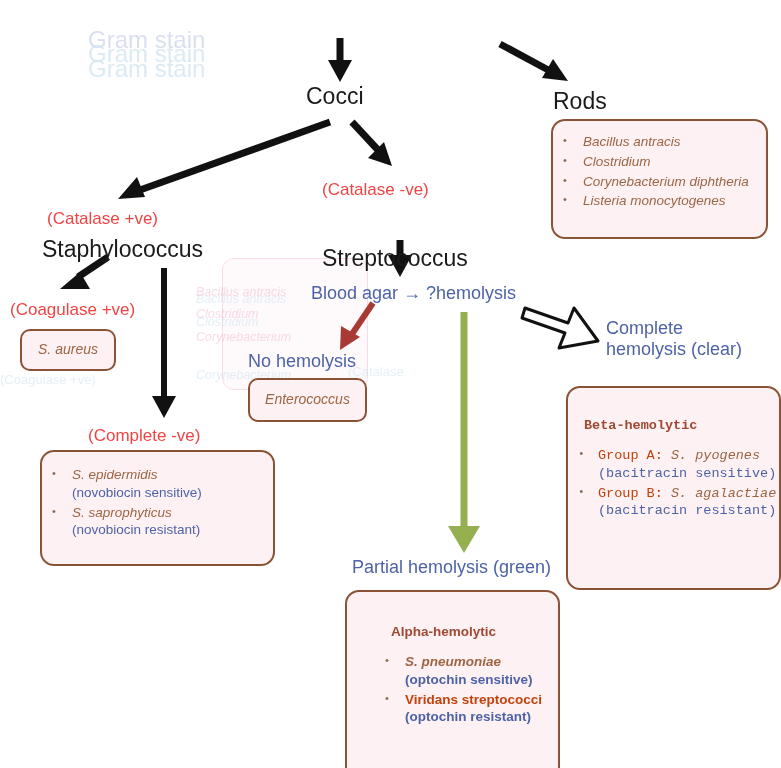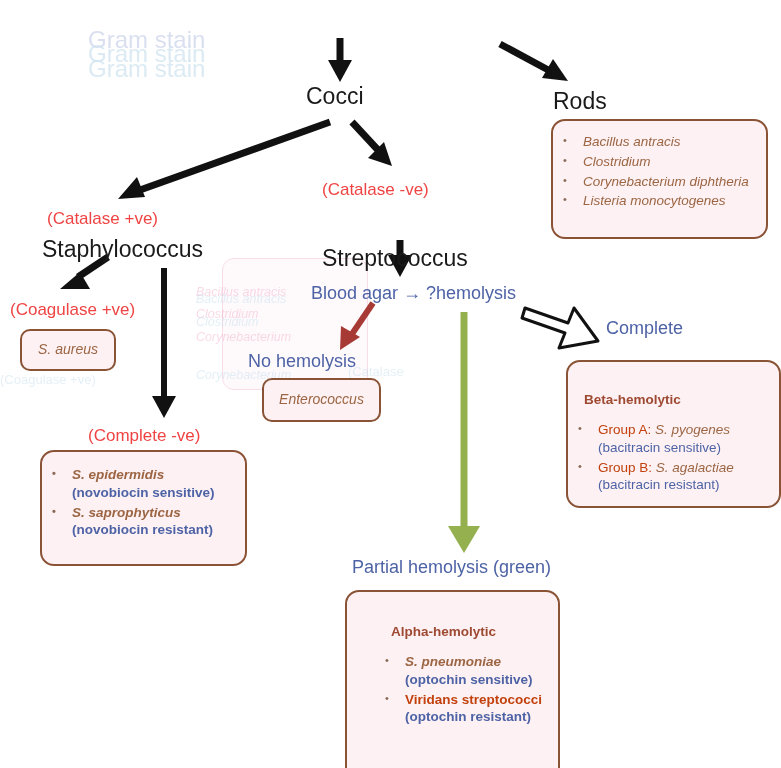--- a/index.html
+++ b/index.html
@@ -241,20 +241,21 @@
   <div class="node t-blue" style="left:10px; top:300px;">(Coagulase +ve)</div>
 
   <div class="node t-blue" style="left:88px; top:426px;">(Complete -ve)</div>
 
   <div class="node t-blue-lg" style="left:311px; top:283px;">Blood agar → ?hemolysis</div>
 
   <div class="node t-blue-lg" style="left:248px; top:351px;">No hemolysis</div>
 
   <div class="node t-blue-lg" style="left:606px; top:318px;">
     <div>Complete</div>
+    <div>hemolysis (clear)</div>
   </div>
 
   <div class="node t-blue-lg" style="left:352px; top:557px;">Partial hemolysis (green)</div>
 
   <div class="box" style="left:551px; top:119px; width:217px; height:120px;">
     <ul class="blist" style="margin-top:12px;">
       <li>
         <span class="sp">Bacillus antracis</span>
       </li>
       <li>
@@ -266,38 +267,38 @@
       <li>
         <span class="sp">Listeria monocytogenes</span>
       </li>
     </ul>
   </div>
 
   <div class="box small" style="left:20px; top:329px; width:96px; height:42px;">
     <div class="centered-label" style="margin-top:11px;font-style:italic;">S. aureus</div>
   </div>
 
-  <div class="box small" style="left:262px; top:378px; width:119px; height:44px;">
+  <div class="box small" style="left:248px; top:378px; width:119px; height:44px;">
     <div class="centered-label" style="margin-top:12px;">Enterococcus</div>
   </div>
 
-  <div class="box" style="left:40px; top:450px; width:207px; height:116px;font-weight:bold;">
+  <div class="box" style="left:40px; top:450px; width:235px; height:116px;">
     <ul class="blist" style="margin-top:14px;">
       <li>
         <span class="sp">S. epidermidis</span>
         <span class="note">(novobiocin sensitive)</span>
       </li>
       <li>
         <span class="sp">S. saprophyticus</span>
         <span class="note">(novobiocin resistant)</span>
       </li>
     </ul>
   </div>
 
-  <div class="box" style="left:566px; top:360px; width:215px; height:148px;">
+  <div class="box" style="left:566px; top:386px; width:215px; height:204px;font-family:Liberation Mono, monospace;">
     <div class="box-title" style="margin-top:30px; margin-left:16px;">Beta-hemolytic</div>
     <ul class="blist">
       <li>
         <span class="sp-plain">Group A: </span><span class="sp">S. pyogenes</span>
         <span class="note">(bacitracin sensitive)</span>
       </li>
       <li>
         <span class="sp-plain">Group B: </span><span class="sp">S. agalactiae</span>
         <span class="note">(bacitracin resistant)</span>
       </li>

